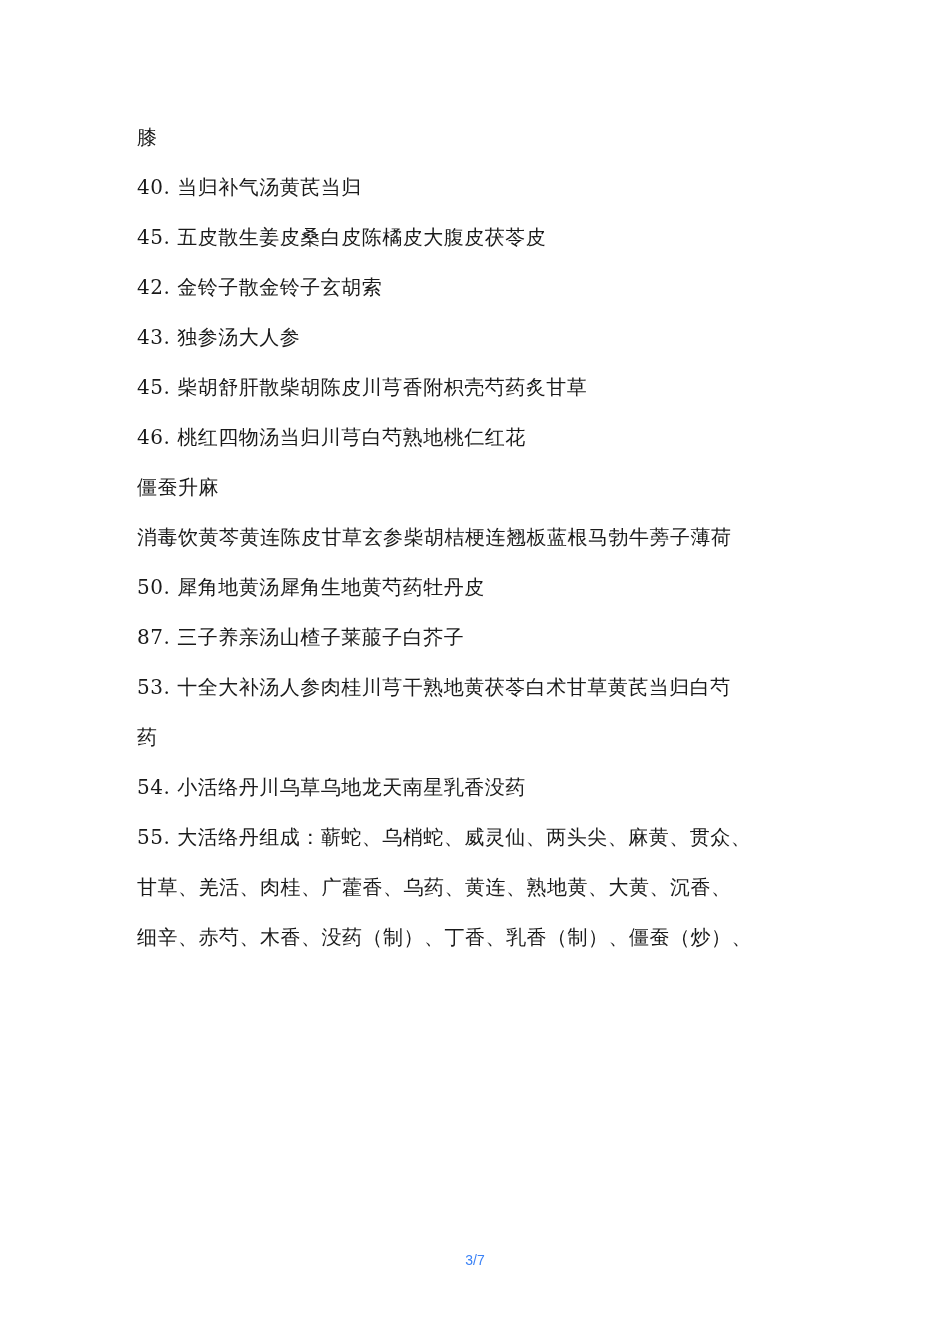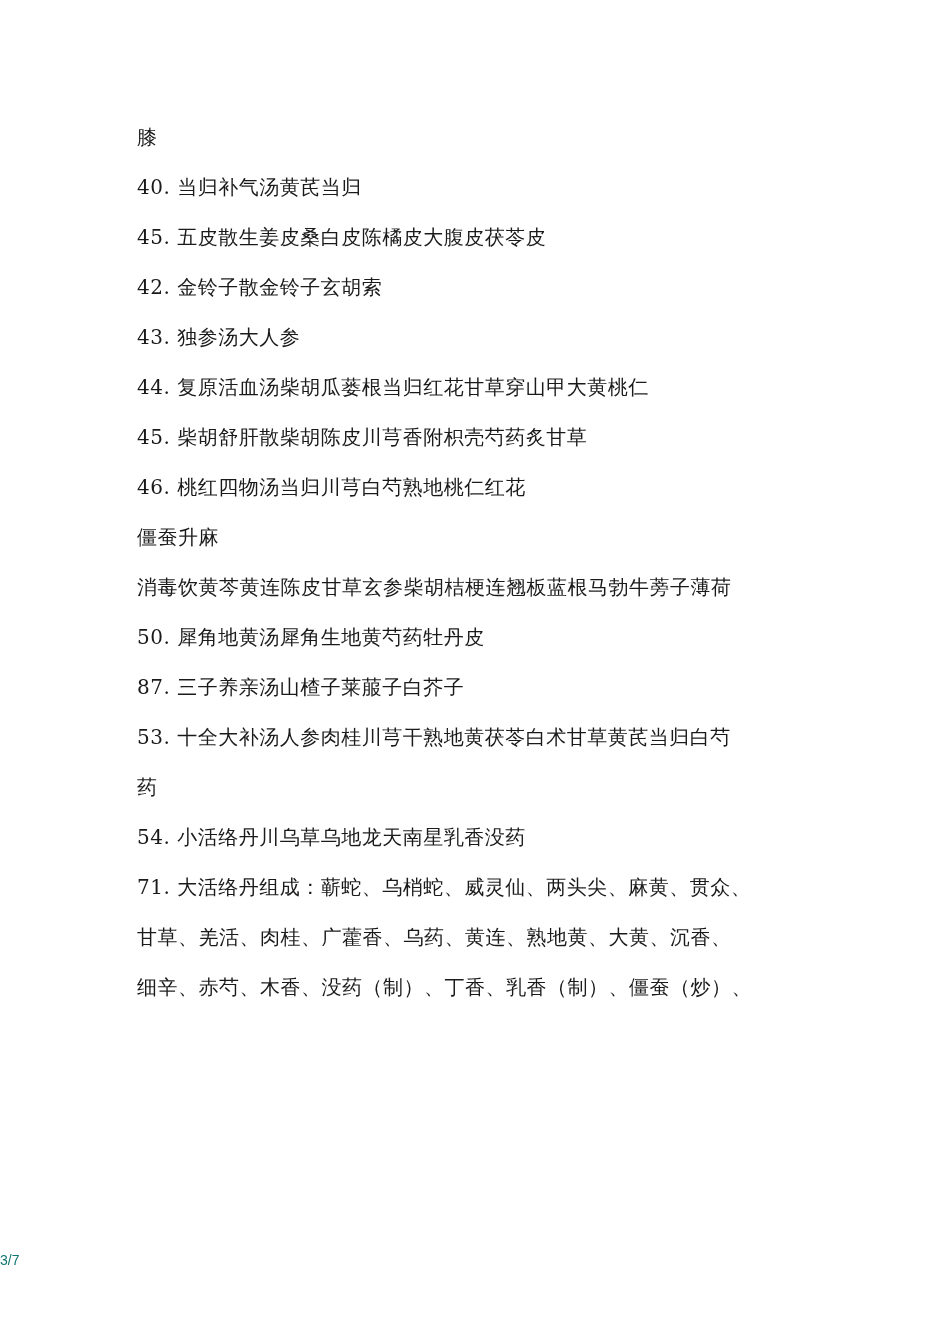--- a/index.html
+++ b/index.html
@@ -33,44 +33,43 @@
       line-height: 50px;
       font-size: 20px;
       white-space: nowrap;
       letter-spacing: 0.5px;
     }
     .footer {
       position: absolute;
       left: 0;
       width: 950px;
       top: 1252px;
-      text-align: left;
+      text-align: center;
       font-family: "Liberation Sans", sans-serif;
       font-size: 14px;
-      color: #0f766e;
+      color: #3b82f6;
     }
   </style>
 </head>
 <body>
 
 <div class="page">
   <div class="content">
     <div class="line">膝</div>
     <div class="line">40. 当归补气汤黄芪当归</div>
     <div class="line">45. 五皮散生姜皮桑白皮陈橘皮大腹皮茯苓皮</div>
     <div class="line">42. 金铃子散金铃子玄胡索</div>
     <div class="line">43. 独参汤大人参</div>
-    <div class="line">44.  复原活血汤柴胡瓜蒌根当归红花甘草穿山甲大黄桃仁</div>
     <div class="line">45.  柴胡舒肝散柴胡陈皮川芎香附枳壳芍药炙甘草</div>
     <div class="line">46. 桃红四物汤当归川芎白芍熟地桃仁红花</div>
     <div class="line">僵蚕升麻</div>
     <div class="line">消毒饮黄芩黄连陈皮甘草玄参柴胡桔梗连翘板蓝根马勃牛蒡子薄荷</div>
     <div class="line">50. 犀角地黄汤犀角生地黄芍药牡丹皮</div>
     <div class="line">87. 三子养亲汤山楂子莱菔子白芥子</div>
     <div class="line">53. 十全大补汤人参肉桂川芎干熟地黄茯苓白术甘草黄芪当归白芍</div>
     <div class="line">药</div>
     <div class="line">54. 小活络丹川乌草乌地龙天南星乳香没药</div>
-    <div class="line">71. 大活络丹组成：蕲蛇、乌梢蛇、威灵仙、两头尖、麻黄、贯众、</div>
+    <div class="line">55. 大活络丹组成：蕲蛇、乌梢蛇、威灵仙、两头尖、麻黄、贯众、</div>
     <div class="line">甘草、羌活、肉桂、广藿香、乌药、黄连、熟地黄、大黄、沉香、</div>
     <div class="line">细辛、赤芍、木香、没药（制）、丁香、乳香（制）、僵蚕（炒）、</div>
   </div>
   <div class="footer">3/7</div>
 </div>
 
 </body></html>

